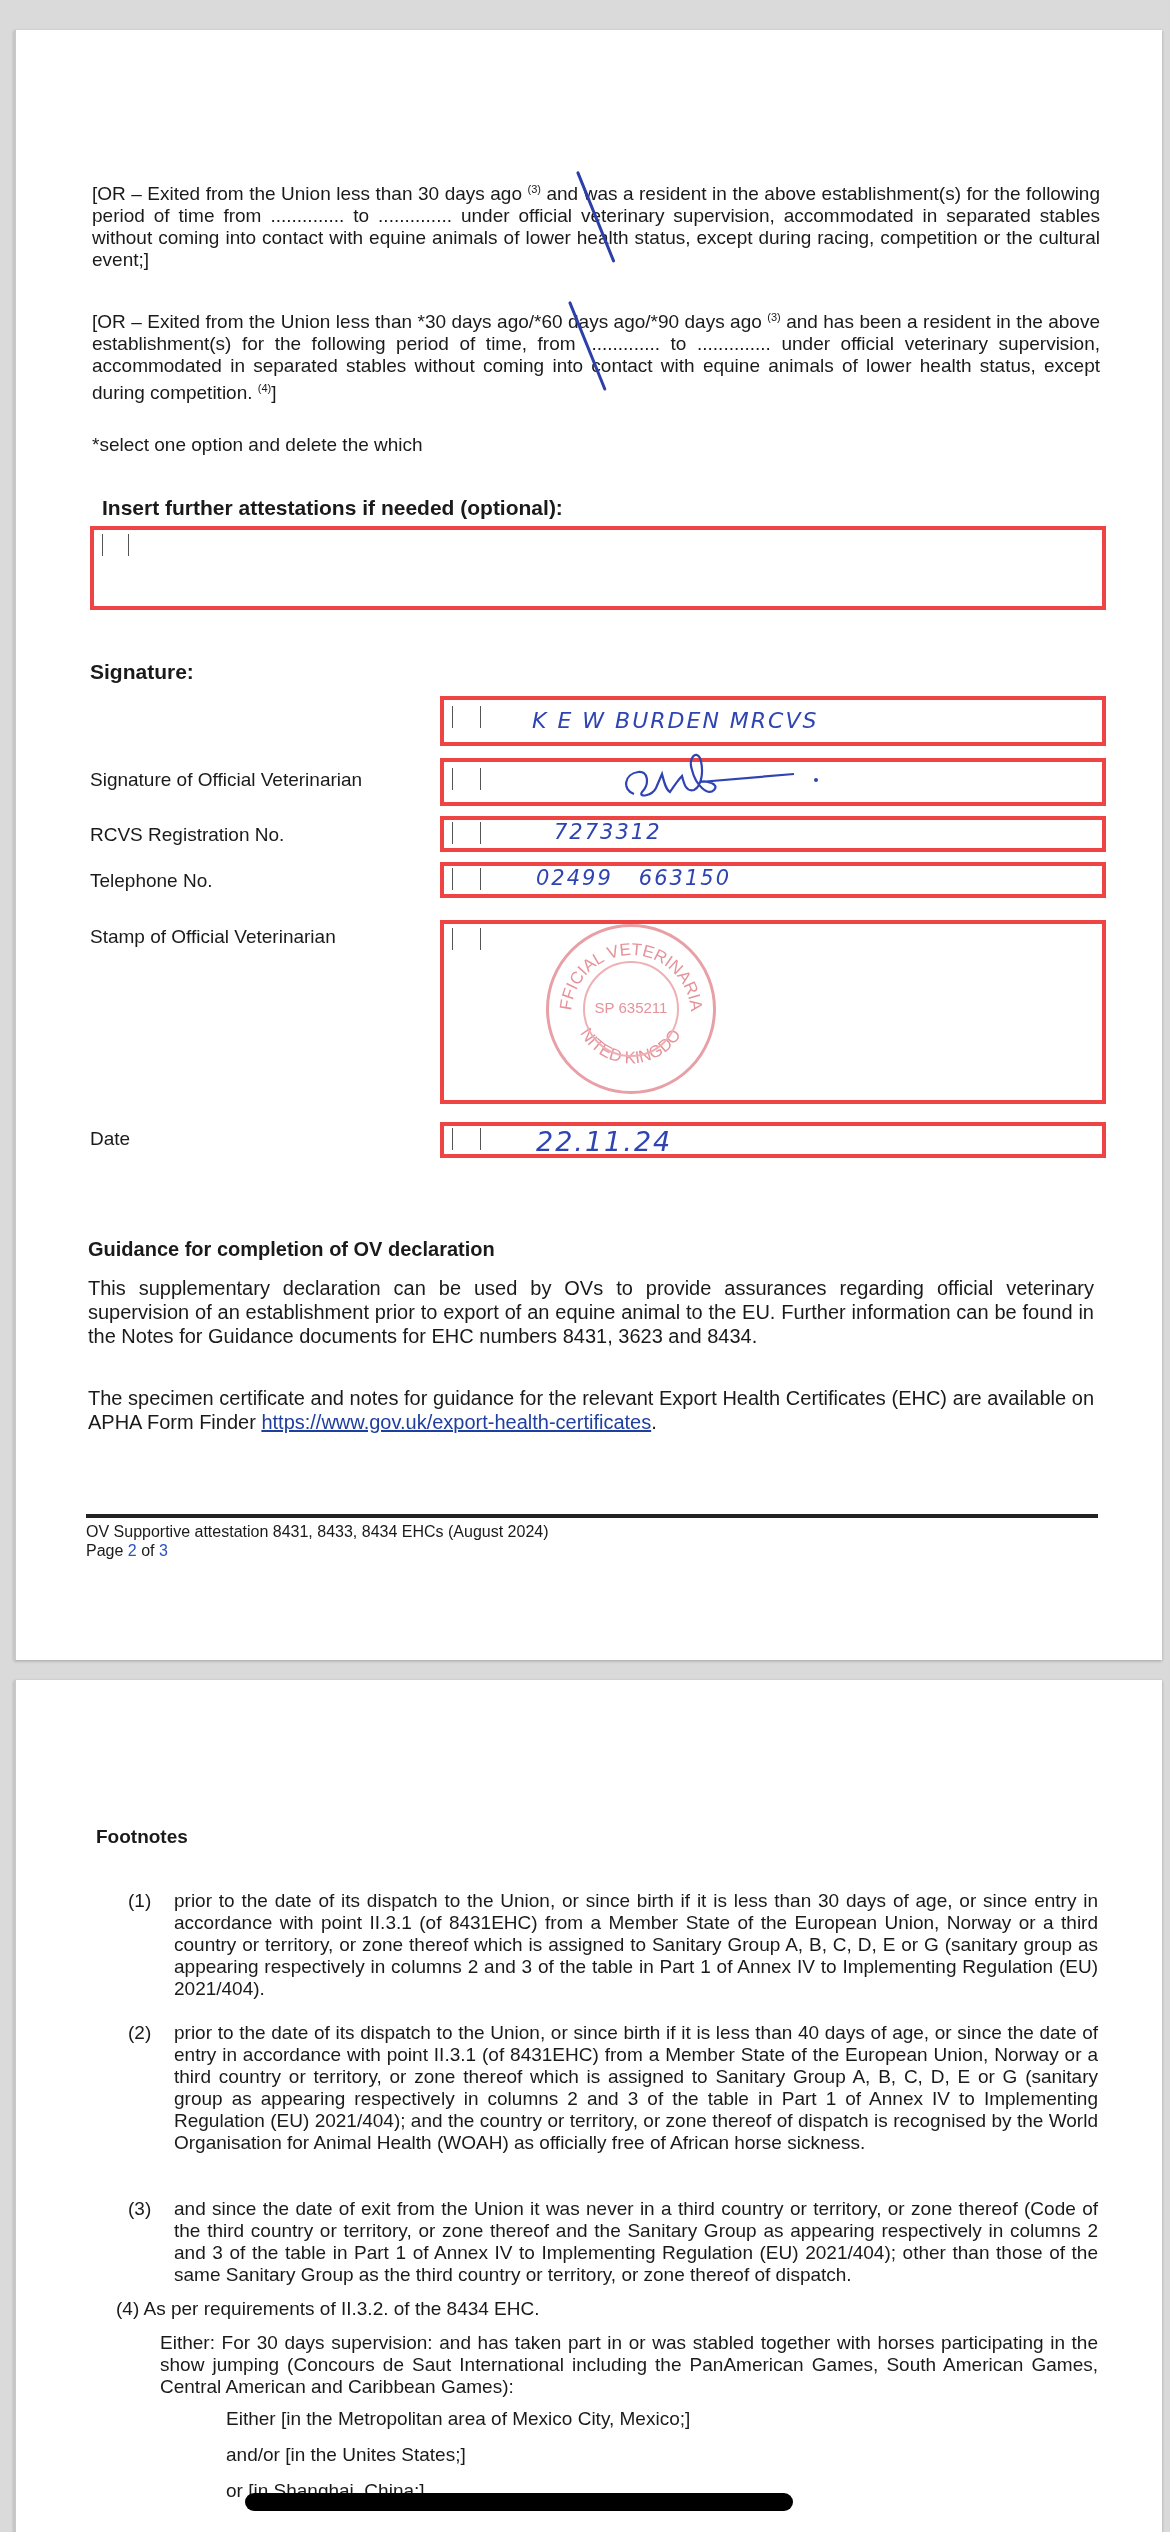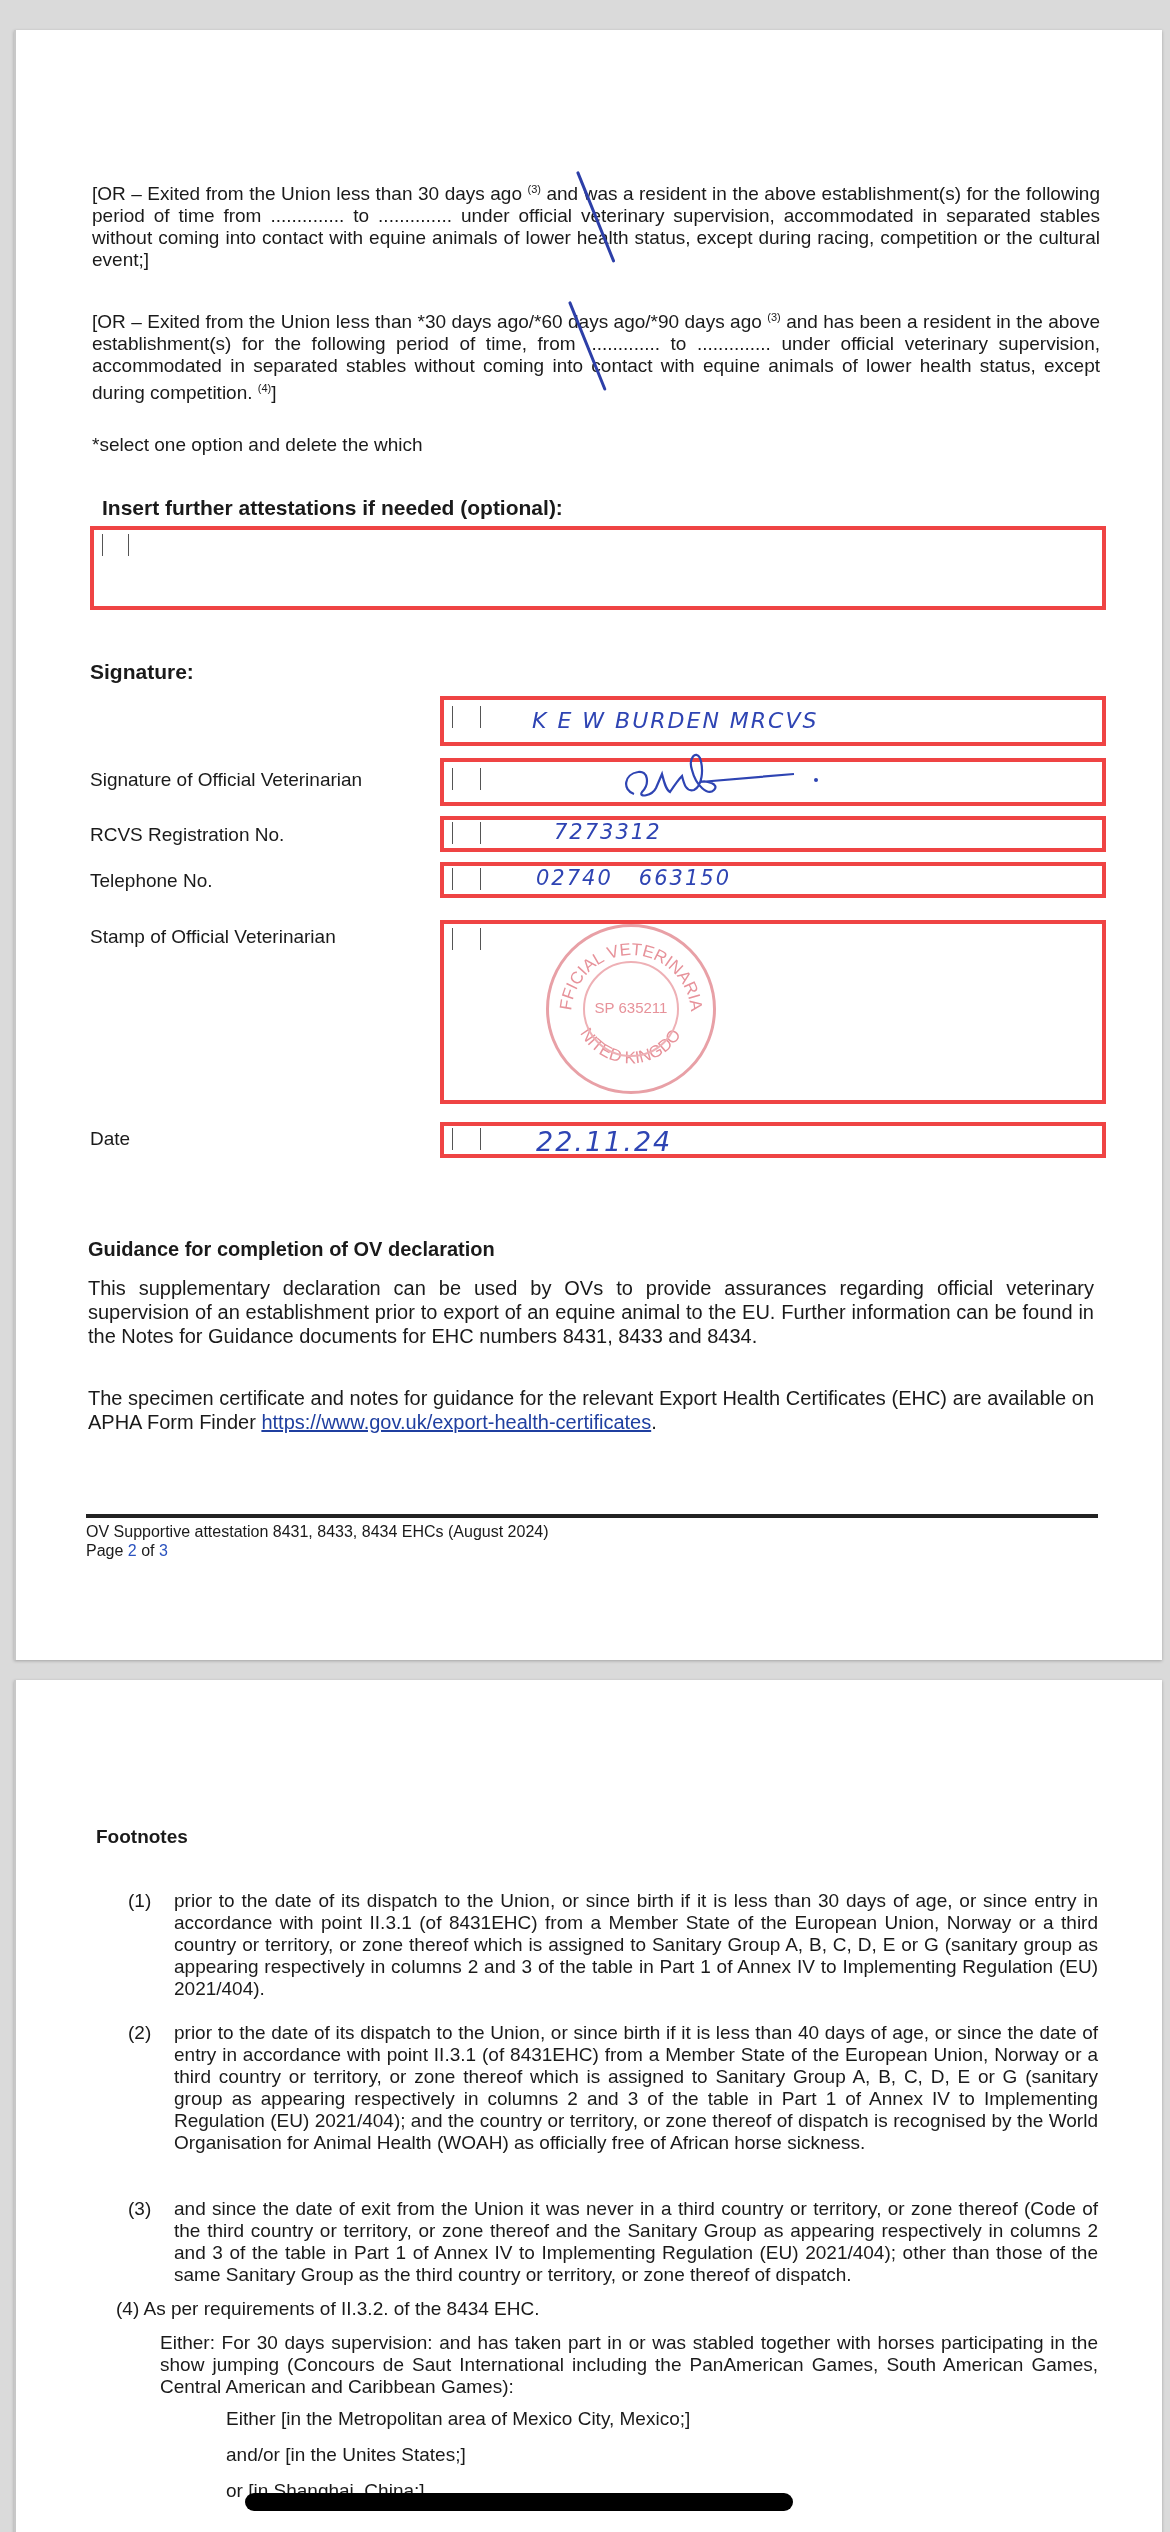--- a/index.html
+++ b/index.html
@@ -85,21 +85,21 @@
   <div class="box" style="left:424px; top:786px; width:642px; height:28px;">
     <div class="tick" style="left:8px; top:2px;"></div>
     <div class="tick" style="left:36px; top:2px;"></div>
     <div class="hand" style="left:110px; top:0px; font-size:21px;">7273312</div>
   </div>
 
   <div class="label" style="left:74px; top:840px;">Telephone No.</div>
   <div class="box" style="left:424px; top:832px; width:642px; height:28px;">
     <div class="tick" style="left:8px; top:2px;"></div>
     <div class="tick" style="left:36px; top:2px;"></div>
-    <div class="hand" style="left:92px; top:0px; font-size:21px; white-space:pre;">02740   663150</div>
+    <div class="hand" style="left:92px; top:0px; font-size:21px; white-space:pre;">02499   663150</div>
   </div>
 
   <div class="label" style="left:74px; top:896px;">Stamp of Official Veterinarian</div>
   <div class="box" style="left:424px; top:890px; width:642px; height:176px;">
     <div class="tick" style="left:8px; top:4px;"></div>
     <div class="tick" style="left:36px; top:4px;"></div>
     <div class="stamp" style="left:102px; top:0px;">
       <svg width="164" height="164" viewBox="0 0 164 164" style="position:absolute; left:0; top:0;">
         <defs>
           <path id="topArc" d="M 22 88 A 60 60 0 0 1 142 88"></path>
@@ -118,21 +118,21 @@
   </div>
 
   <div class="label" style="left:74px; top:1098px;">Date</div>
   <div class="box" style="left:424px; top:1092px; width:642px; height:28px;">
     <div class="tick" style="left:8px; top:2px;"></div>
     <div class="tick" style="left:36px; top:2px;"></div>
     <div class="hand" style="left:92px; top:0px; font-size:27px;">22.11.24</div>
   </div>
 
   <div class="abs h-bold" style="left:72px; top:1208px; font-size:20px;">Guidance for completion of OV declaration</div>
-  <div class="abs para" style="left:72px; top:1246px; width:1006px; font-size:20px; line-height:24px;">This supplementary declaration can be used by OVs to provide assurances regarding official veterinary supervision of an establishment prior to export of an equine animal to the EU. Further information can be found in the Notes for Guidance documents for EHC numbers 8431, 8433 and 8434.</div>
+  <div class="abs para" style="left:72px; top:1246px; width:1006px; font-size:20px; line-height:24px;">This supplementary declaration can be used by OVs to provide assurances regarding official veterinary supervision of an establishment prior to export of an equine animal to the EU. Further information can be found in the Notes for Guidance documents for EHC numbers 8431, 3623 and 8434.</div>
   <div class="abs para" style="left:72px; top:1356px; width:1006px; font-size:20px; line-height:24px;">
     <span>The specimen certificate and notes for guidance for the relevant Export Health Certificates (EHC) are available on APHA Form Finder </span><a class="link">https://www.gov.uk/export-health-certificates</a><span>.</span>
   </div>
 
   <div class="abs" style="left:70px; top:1484px; width:1012px; height:4px; background:#222;"></div>
   <div class="abs" style="left:70px; top:1492px; font-size:16px; line-height:19px;">
     <div>OV Supportive attestation 8431, 8433, 8434 EHCs (August 2024)</div>
     <div><span>Page </span><span class="blue">2</span><span> of </span><span class="blue">3</span></div>
   </div>
 </div>

